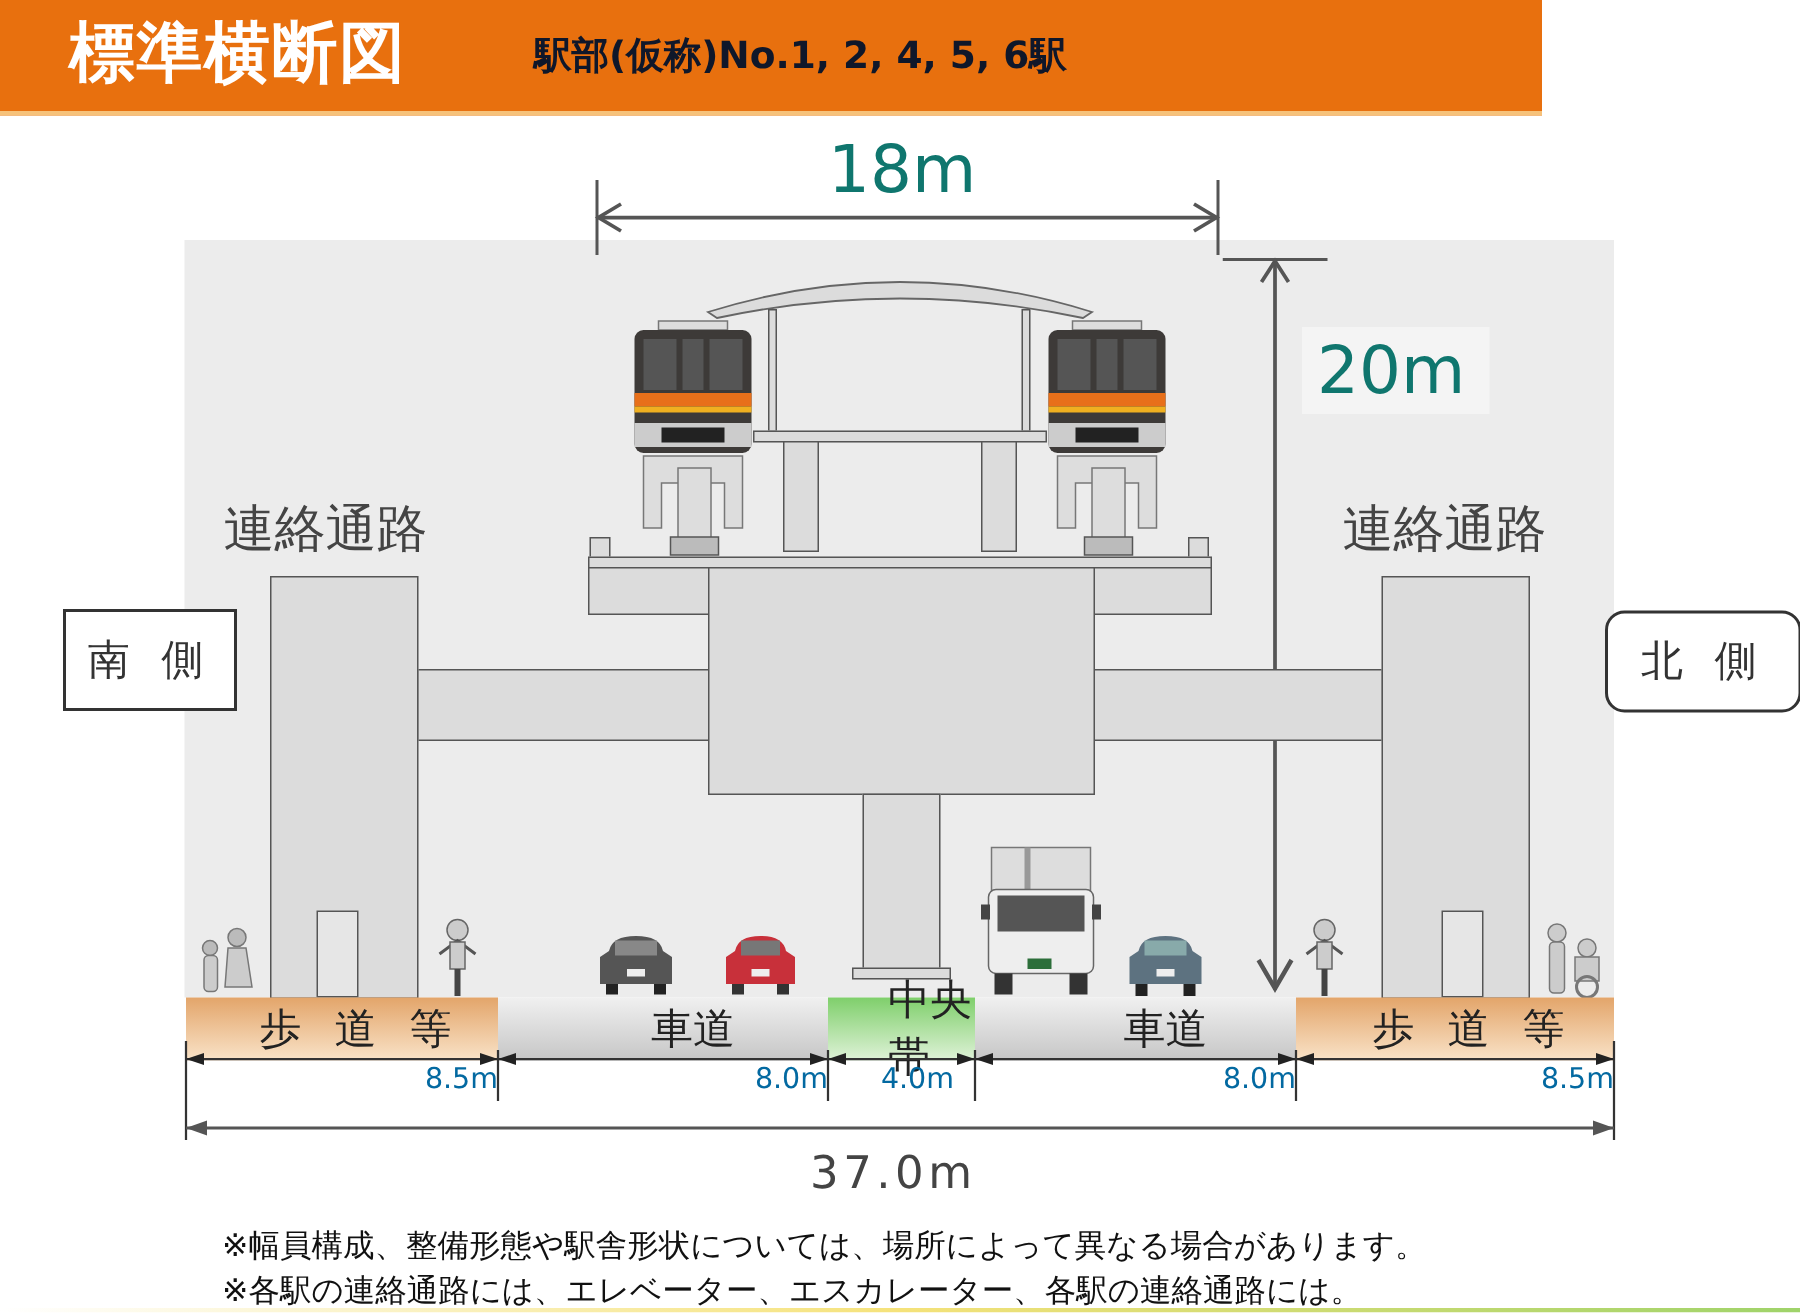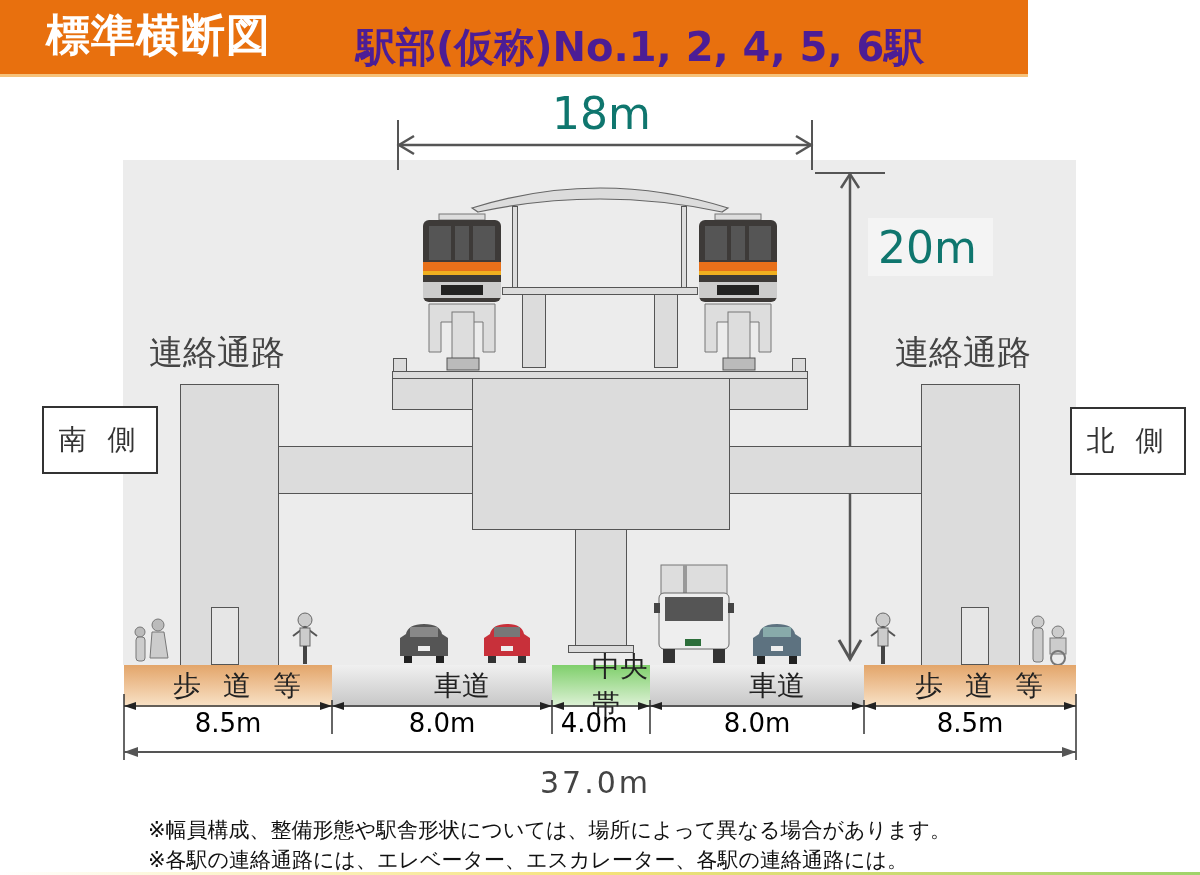--- a/index.html
+++ b/index.html
@@ -1,30 +1,30 @@
 <!DOCTYPE html>
 <html><head>
 <meta charset="utf-8">
 <style>
   html,body{margin:0;padding:0;}
   body{width:1200px;height:875px;background:#ffffff;position:relative;overflow:hidden;font-family:"DejaVu Sans","Liberation Sans",sans-serif;}
   .header{position:absolute;left:0;top:0;width:1028px;height:74px;background:#e8700e;border-bottom:3px solid #f6c27a;}
   .title-main{position:absolute;left:46px;top:6px;font-size:44px;font-weight:bold;color:#fff;letter-spacing:1px;}
-  .title-sub{position:absolute;left:356px;top:20px;font-size:40px;font-weight:bold;color:#4c1d95;}
+  .title-sub{position:absolute;left:356px;top:20px;font-size:25px;font-weight:bold;color:#0f172a;}
   .bg-panel{position:absolute;left:123px;top:160px;width:953px;height:505px;background:#ececec;}
   .abs{position:absolute;}
   .box{position:absolute;background:#dcdcdc;border:1.5px solid #555;box-sizing:border-box;}
   .label{position:absolute;color:#444;}
   .side-box{position:absolute;border:2px solid #333;background:#fff;font-size:28px;color:#333;display:flex;align-items:center;justify-content:center;box-sizing:border-box;letter-spacing:6px;}
   .dim-text{position:absolute;color:#0f766e;font-size:44px;}
   .seg{position:absolute;top:665px;height:42px;display:flex;align-items:center;justify-content:center;font-size:28px;color:#222;box-sizing:border-box;padding-left:40px;}
   .seg.sidewalk{background:linear-gradient(#e3a56a,#f9e3c8);letter-spacing:22px;}
   .seg.road{background:linear-gradient(#f0f0f0,#c6c6c6);}
   .seg.median{background:linear-gradient(#7fcf6b,#dff2d8);}
-  .seg-dim{position:absolute;top:708px;font-size:26px;color:#000000;text-align:center;}
+  .seg-dim{position:absolute;top:708px;font-size:19px;color:#0369a1;text-align:right;}
   .note{position:absolute;left:148px;font-size:21px;color:#111;}
 </style>
 </head>
 <body>
 
 <div class="header">
   <div class="title-main">標準横断図</div>
   <div class="title-sub">駅部(仮称)No.1, 2, 4, 5, 6駅</div>
 </div>
 
@@ -97,21 +97,21 @@
 
 <div class="box" style="left:180px;top:384px;width:99px;height:282px;"></div>
 <div class="box" style="left:921px;top:384px;width:99px;height:282px;"></div>
 <div class="box" style="left:211px;top:607px;width:28px;height:58px;background:#e6e6e6;"></div>
 <div class="box" style="left:961px;top:607px;width:28px;height:58px;background:#e6e6e6;"></div>
 
 <div class="label" style="left:149px;top:330px;font-size:34px;">連絡通路</div>
 <div class="label" style="left:895px;top:330px;font-size:34px;">連絡通路</div>
 
 <div class="side-box" style="left:7px;top:406px;width:116px;height:68px;margin-left:35px;">南 側</div>
-<div class="side-box" style="left:1070px;top:407px;width:116px;height:68px;">北 側</div>
+<div class="side-box" style="left:1070px;top:407px;width:131px;height:68px;border-radius:13px;">北 側</div>
 
 <svg class="abs" style="left:128px;top:618px;" width="50" height="48">
   <circle cx="12" cy="14" r="5" fill="#bbb" stroke="#777"></circle>
     <rect x="8" y="19" width="9" height="24" rx="3" fill="#ccc" stroke="#777"></rect>
   <circle cx="30" cy="7" r="6" fill="#bbb" stroke="#777"></circle>
     <path d="M24,14 L36,14 L40,40 L22,40 Z" fill="#ccc" stroke="#777"></path>
 </svg>
 <svg class="abs" style="left:290px;top:612px;" width="30" height="54">
   <circle cx="15" cy="8" r="7" fill="#ccc" stroke="#666"></circle>
     <path d="M3,24 L15,15 L27,24" stroke="#555" stroke-width="2" fill="none"></path>

